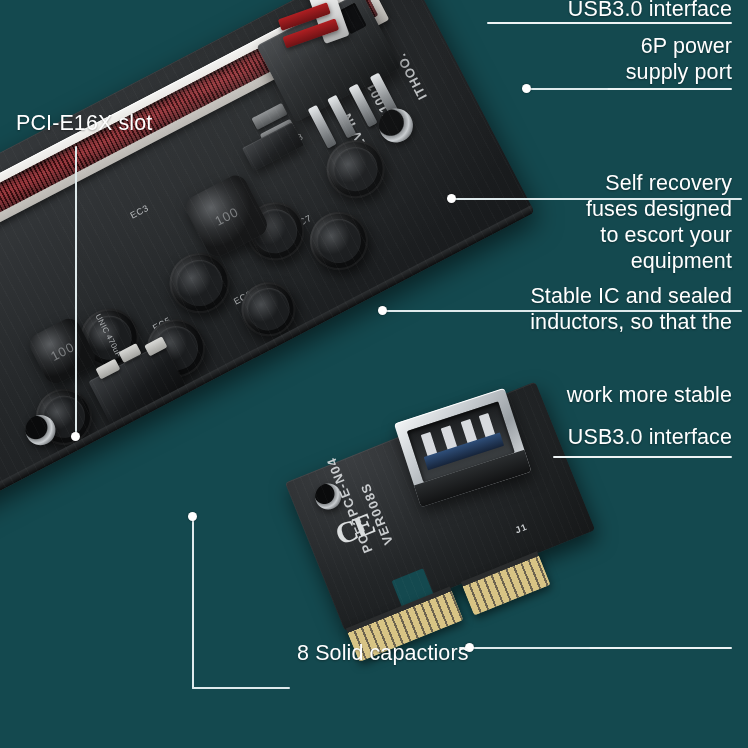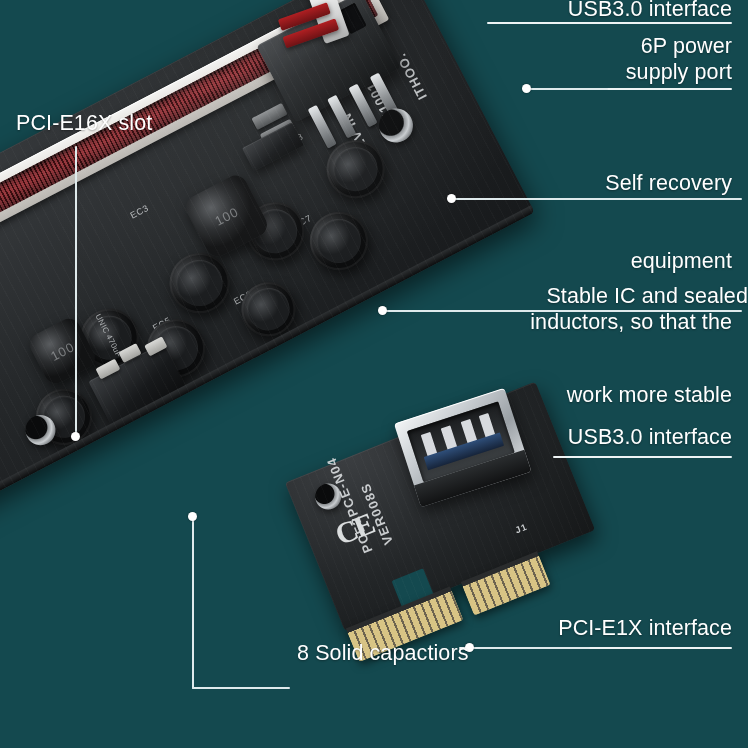--- a/index.html
+++ b/index.html
@@ -242,34 +242,35 @@
   <div class="lbl r" style="right:16px;top:-4px;width:420px;">USB3.0 interface</div>
   <div class="rule" style="left:487px;top:22px;width:245px;"></div>
 
   <div class="lbl r" style="right:16px;top:33px;width:420px;">6P power</div>
   <div class="lbl r" style="right:16px;top:59px;width:420px;">supply port</div>
   <div class="rule" style="left:524px;top:88px;width:208px;"></div>
   <div class="hline" style="left:528px;top:88px;width:80px;"></div>
   <div class="dot" style="left:522px;top:84px;"></div>
 
   <div class="lbl r" style="right:16px;top:170px;width:420px;">Self recovery</div>
+  <div class="lbl r" style="right:16px;top:196px;width:420px;">fuses designed</div>
+  <div class="lbl r" style="right:16px;top:222px;width:420px;">to escort your</div>
   <div class="lbl r" style="right:16px;top:248px;width:420px;">equipment</div>
   <div class="hline" style="left:452px;top:198px;width:290px;"></div>
   <div class="dot" style="left:447px;top:194px;"></div>
 
-  <div class="lbl r" style="right:0;top:283px;width:440px;">Stable IC and sealed</div>
+  <div class="lbl r" style="right:16px;top:283px;width:440px;">Stable IC and sealed</div>
   <div class="lbl r" style="right:16px;top:309px;width:440px;">inductors, so that the</div>
   <div class="lbl r" style="right:16px;top:382px;width:440px;">work more stable</div>
   <div class="hline" style="left:383px;top:310px;width:359px;"></div>
   <div class="dot" style="left:378px;top:306px;"></div>
 
   <div class="lbl r" style="right:16px;top:424px;width:420px;">USB3.0 interface</div>
   <div class="rule" style="left:553px;top:456px;width:179px;"></div>
 
-  <div class="lbl r" style="right:16px;top:615px;width:420px;">PCI-E1X interface</div>
   <div class="rule" style="left:459px;top:647px;width:273px;"></div>
   <div class="hline" style="left:470px;top:647px;width:120px;"></div>
   <div class="dot" style="left:465px;top:643px;"></div>
 
   <div class="lbl" style="left:297px;top:640px;">8 Solid capactiors</div>
   <div class="vline" style="left:192px;top:516px;height:173px;"></div>
   <div class="hline" style="left:192px;top:687px;width:98px;"></div>
   <div class="dot" style="left:188px;top:512px;"></div>
 
 </div>

